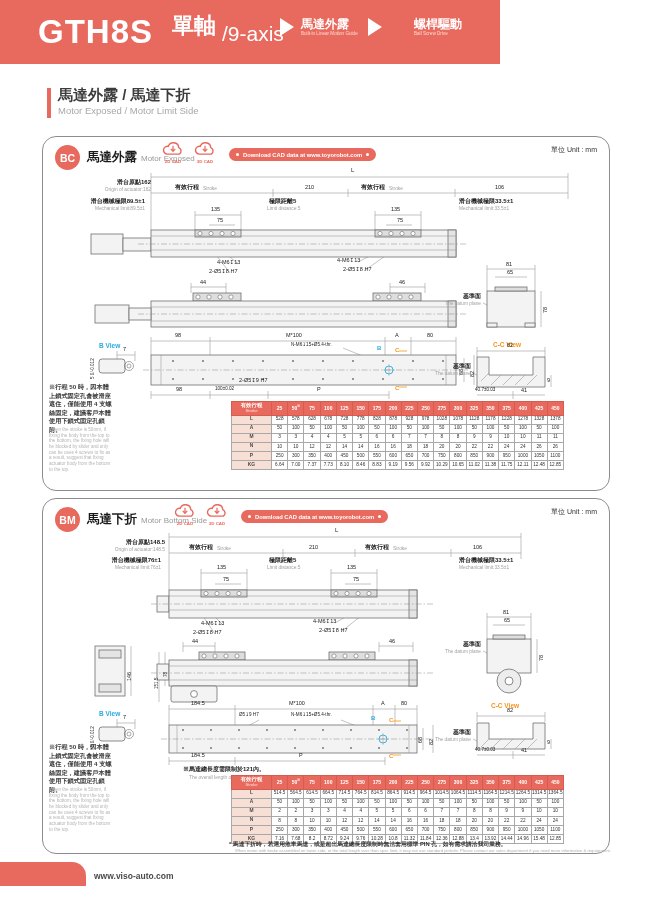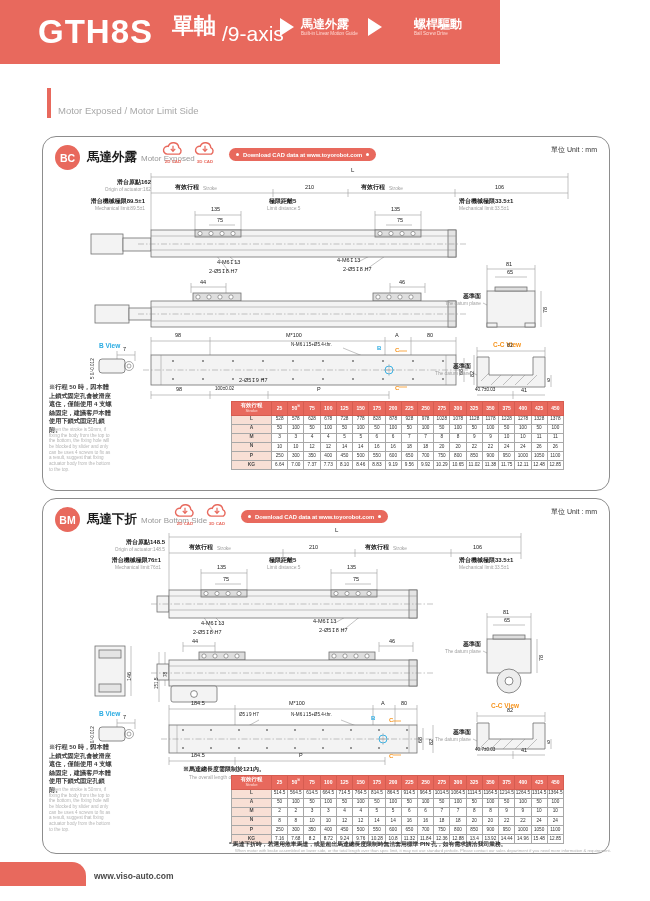--- a/index.html
+++ b/index.html
@@ -76,20 +76,21 @@
     <div class="feat" style="left:368px;gap:32px;">
       <div class="tri"></div>
       <div>
         <div class="featzh">螺桿驅動</div>
         <div class="featen">Ball Screw Drive</div>
       </div>
     </div>
   </div>
 
   <div class="shbar"></div>
+  <div class="shtit">馬達外露 / 馬達下折</div>
   <div class="shsub">Motor Exposed / Motor Limit Side</div>
 
   <div class="panel" id="p1">
     <div class="badge">BC</div>
     <div class="ptitle">
       <span class="ptz">馬達外露</span>
       <span class="pte">Motor Exposed</span>
     </div>
     <div class="cloud" style="left:116px;">
       <svg width="26" height="15" viewBox="0 0 26 16">

